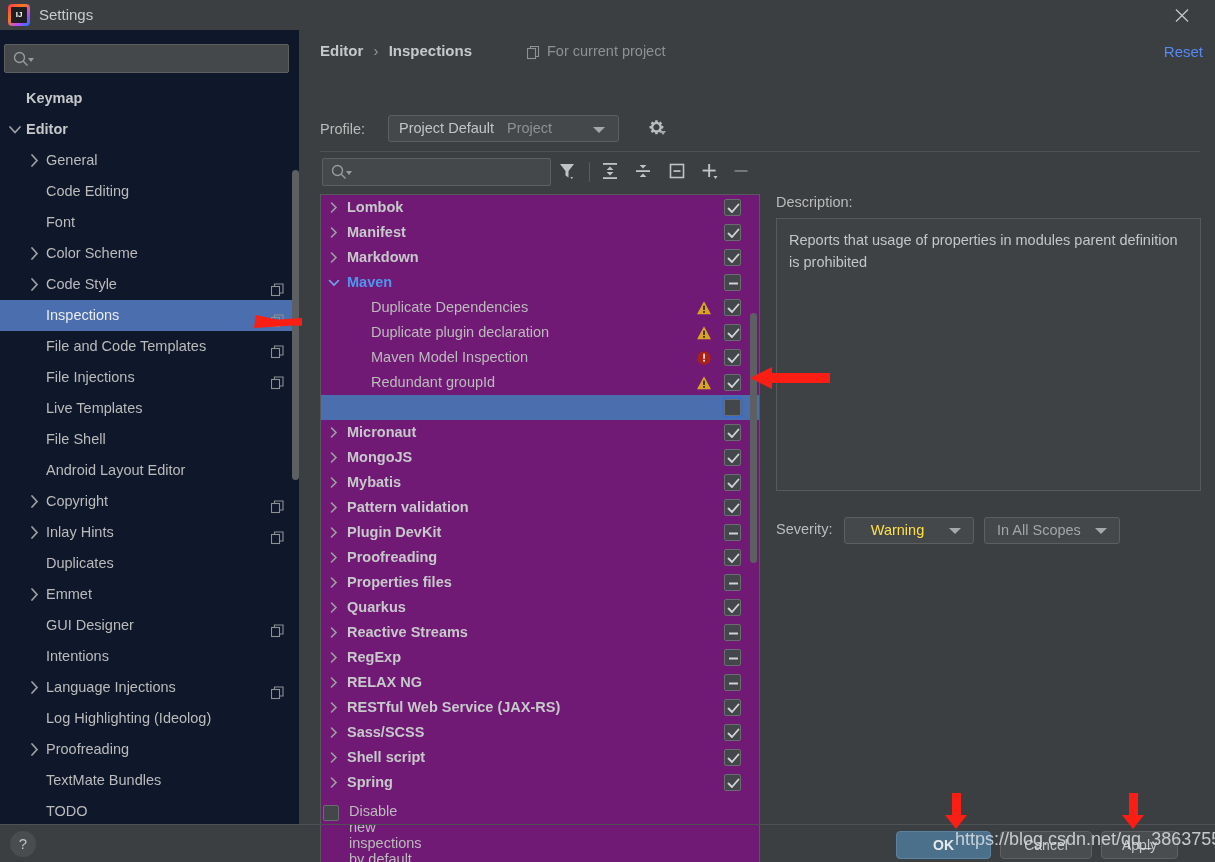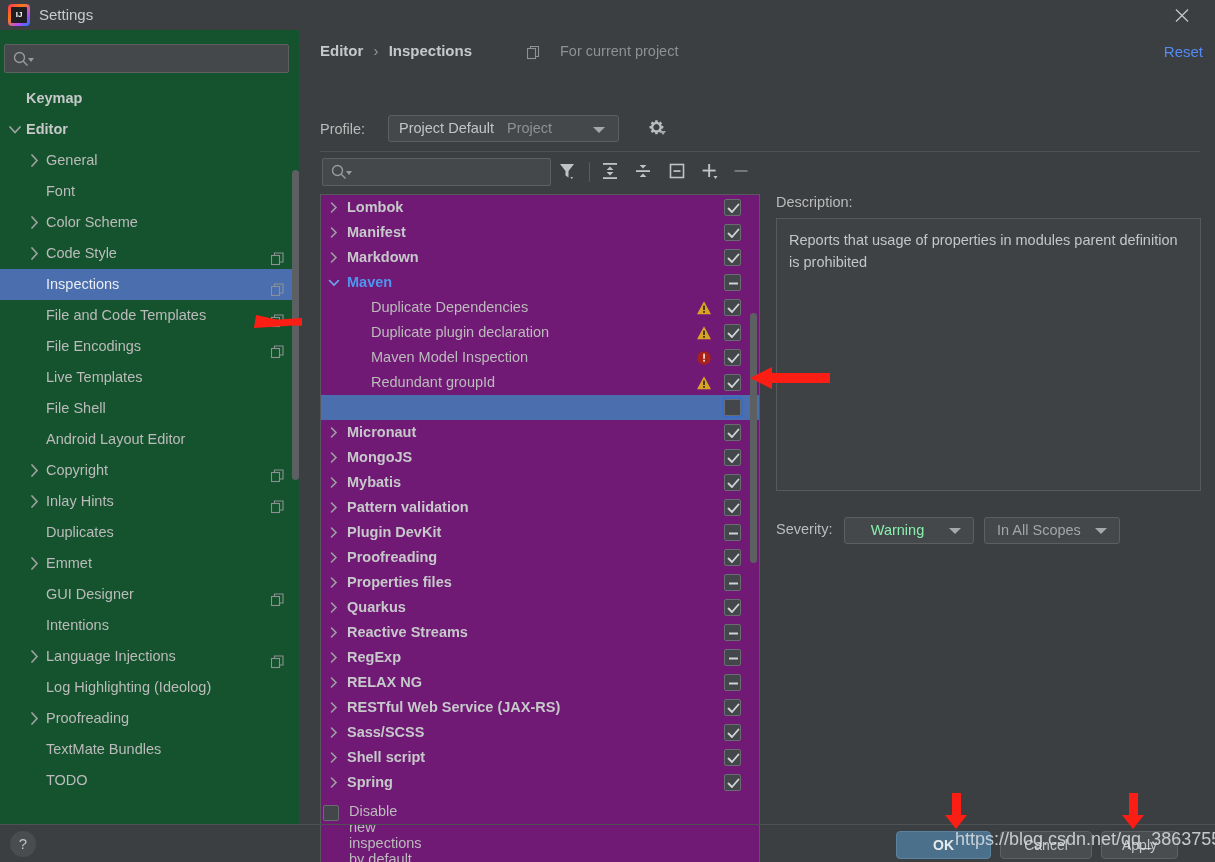--- a/index.html
+++ b/index.html
@@ -38,21 +38,21 @@
   }
   .tb-close {
     position: absolute; right: 12px; top: 0; width: 42px; height: 30px;
     cursor: pointer;
   }
   .tb-close svg { position: absolute; left: 13px; top: 8px; }
 
   
   .sidebar {
     position: absolute; left: 0; top: 30px; width: 299px; height: 794px;
-    background: #14532d;
+    background: #0f172a;
   }
   .search-box {
     position: absolute; left: 4px; top: 14px; width: 285px; height: 29px;
     background: #45484a; border: 1px solid #5e6060; border-radius: 2px;
   }
   .search-box .mag {
     position: absolute; left: 8px; top: 6px;
   }
   .search-box .caret-sm {
     position: absolute; left: 23px; top: 13px;
@@ -98,21 +98,21 @@
   .breadcrumb {
     position: absolute; left: 21px; top: 12px; font-size: 15px;
     color: #c6c8ca; font-weight: bold; white-space: nowrap;
   }
   .bc-sep { color: #9a9a9a; font-weight: normal; margin: 0 6px; }
   .bc-proj {
     position: absolute; left: 228px; top: 13px;
     font-size: 14.5px; color: #8e9194; white-space: nowrap;
   }
   .bc-proj .ic { position: absolute; left: 0; top: 3px; }
-  .bc-proj .tx { margin-left: 33px; }
+  .bc-proj .tx { margin-left: 20px; }
   .reset-link {
     position: absolute; right: 12px; top: 13px;
     font-size: 15px; color: #548af7; cursor: pointer;
   }
 
   .profile-label { position: absolute; left: 21px; top: 91px; font-size: 14.5px; }
   .combo {
     position: absolute; height: 27px; background: #45484a;
     border: 1px solid #5e6060; border-radius: 3px; cursor: pointer;
   }
@@ -192,21 +192,21 @@
   }
   .desc-text {
     position: absolute; left: 12px; top: 10px; width: 400px;
     font-size: 14.5px; line-height: 22px; color: #c4c6c8;
   }
 
   .sev-label { position: absolute; left: 477px; top: 491px; font-size: 14.5px; }
   #severity-combo { left: 545px; top: 487px; width: 130px; }
   #severity-combo .v1 {
     position: absolute; left: 0; top: 4px; width: 105px; text-align: center;
-    font-size: 14.5px; color: #86efac;
+    font-size: 14.5px; color: #fde047;
   }
   #severity-combo .caret-dn { right: 12px; top: 10px; }
   #scope-combo { left: 685px; top: 487px; width: 136px; }
   #scope-combo .v1 {
     position: absolute; left: 12px; top: 4px; font-size: 14.5px; color: #a3a5a7;
   }
   #scope-combo .caret-dn { right: 12px; top: 10px; }
 
   
   .disable-row { position: absolute; left: 21px; top: 773px; cursor: pointer; }
@@ -279,20 +279,23 @@
             </svg></span>
           <span class="lbl">Editor</span>
         </div>
         <div class="srow d1">
           <span class="chev"><svg width="14" height="31" viewBox="0 0 14 31">
               <path d="M4 10 L9 15.5 L4 21" stroke="#9ea0a2" stroke-width="1.7" fill="none" stroke-linecap="round"></path>
             </svg></span>
           <span class="lbl">General</span>
         </div>
         <div class="srow d1">
+          <span class="lbl">Code Editing</span>
+        </div>
+        <div class="srow d1">
           <span class="lbl">Font</span>
         </div>
         <div class="srow d1">
           <span class="chev"><svg width="14" height="31" viewBox="0 0 14 31">
               <path d="M4 10 L9 15.5 L4 21" stroke="#9ea0a2" stroke-width="1.7" fill="none" stroke-linecap="round"></path>
             </svg></span>
           <span class="lbl">Color Scheme</span>
         </div>
         <div class="srow d1">
           <span class="chev"><svg width="14" height="31" viewBox="0 0 14 31">
@@ -312,21 +315,21 @@
             </svg></span>
         </div>
         <div class="srow d1">
           <span class="lbl">File and Code Templates</span>
           <span class="copy-ic"><svg width="14" height="14" viewBox="0 0 14 14">
               <rect x="0.5" y="3.5" width="8" height="9" stroke="#8e9194" stroke-width="1.1" fill="none"></rect>
               <path d="M3.5 3.5 V1 H12 V10 H8.5" stroke="#8e9194" stroke-width="1.1" fill="none"></path>
             </svg></span>
         </div>
         <div class="srow d1">
-          <span class="lbl">File Encodings</span>
+          <span class="lbl">File Injections</span>
           <span class="copy-ic"><svg width="14" height="14" viewBox="0 0 14 14">
               <rect x="0.5" y="3.5" width="8" height="9" stroke="#8e9194" stroke-width="1.1" fill="none"></rect>
               <path d="M3.5 3.5 V1 H12 V10 H8.5" stroke="#8e9194" stroke-width="1.1" fill="none"></path>
             </svg></span>
         </div>
         <div class="srow d1">
           <span class="lbl">Live Templates</span>
         </div>
         <div class="srow d1">
           <span class="lbl">File Shell</span>

